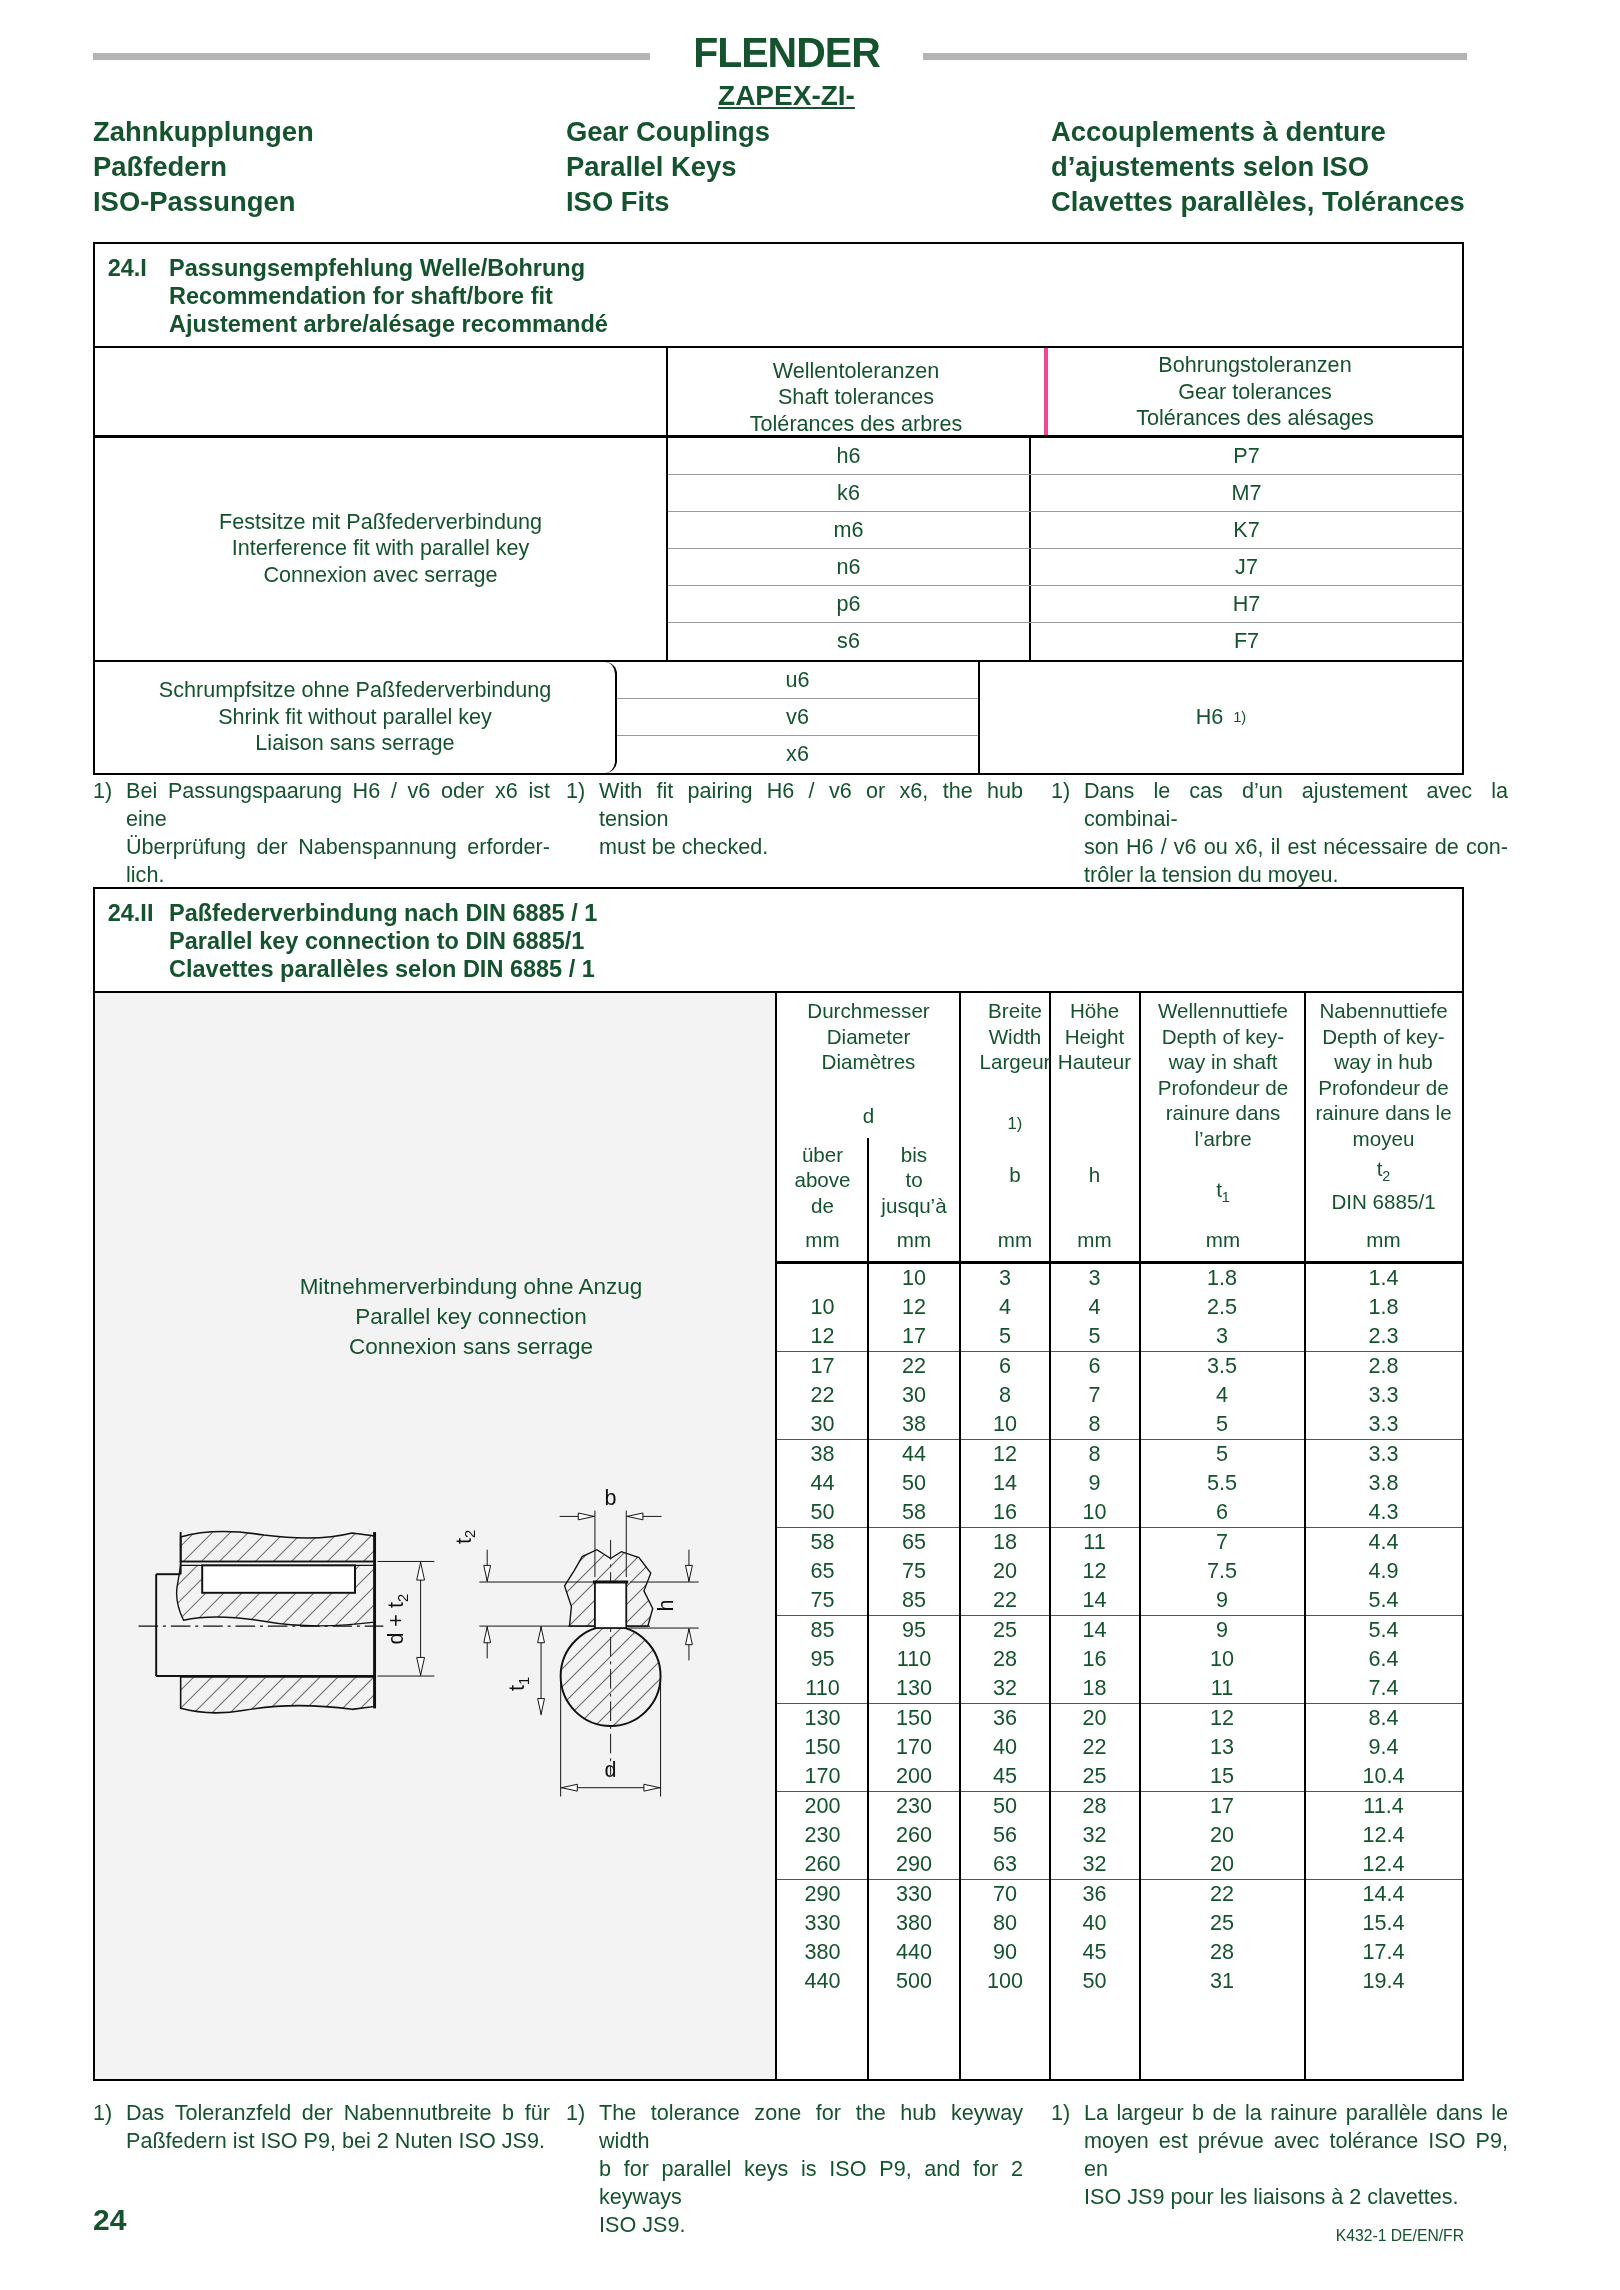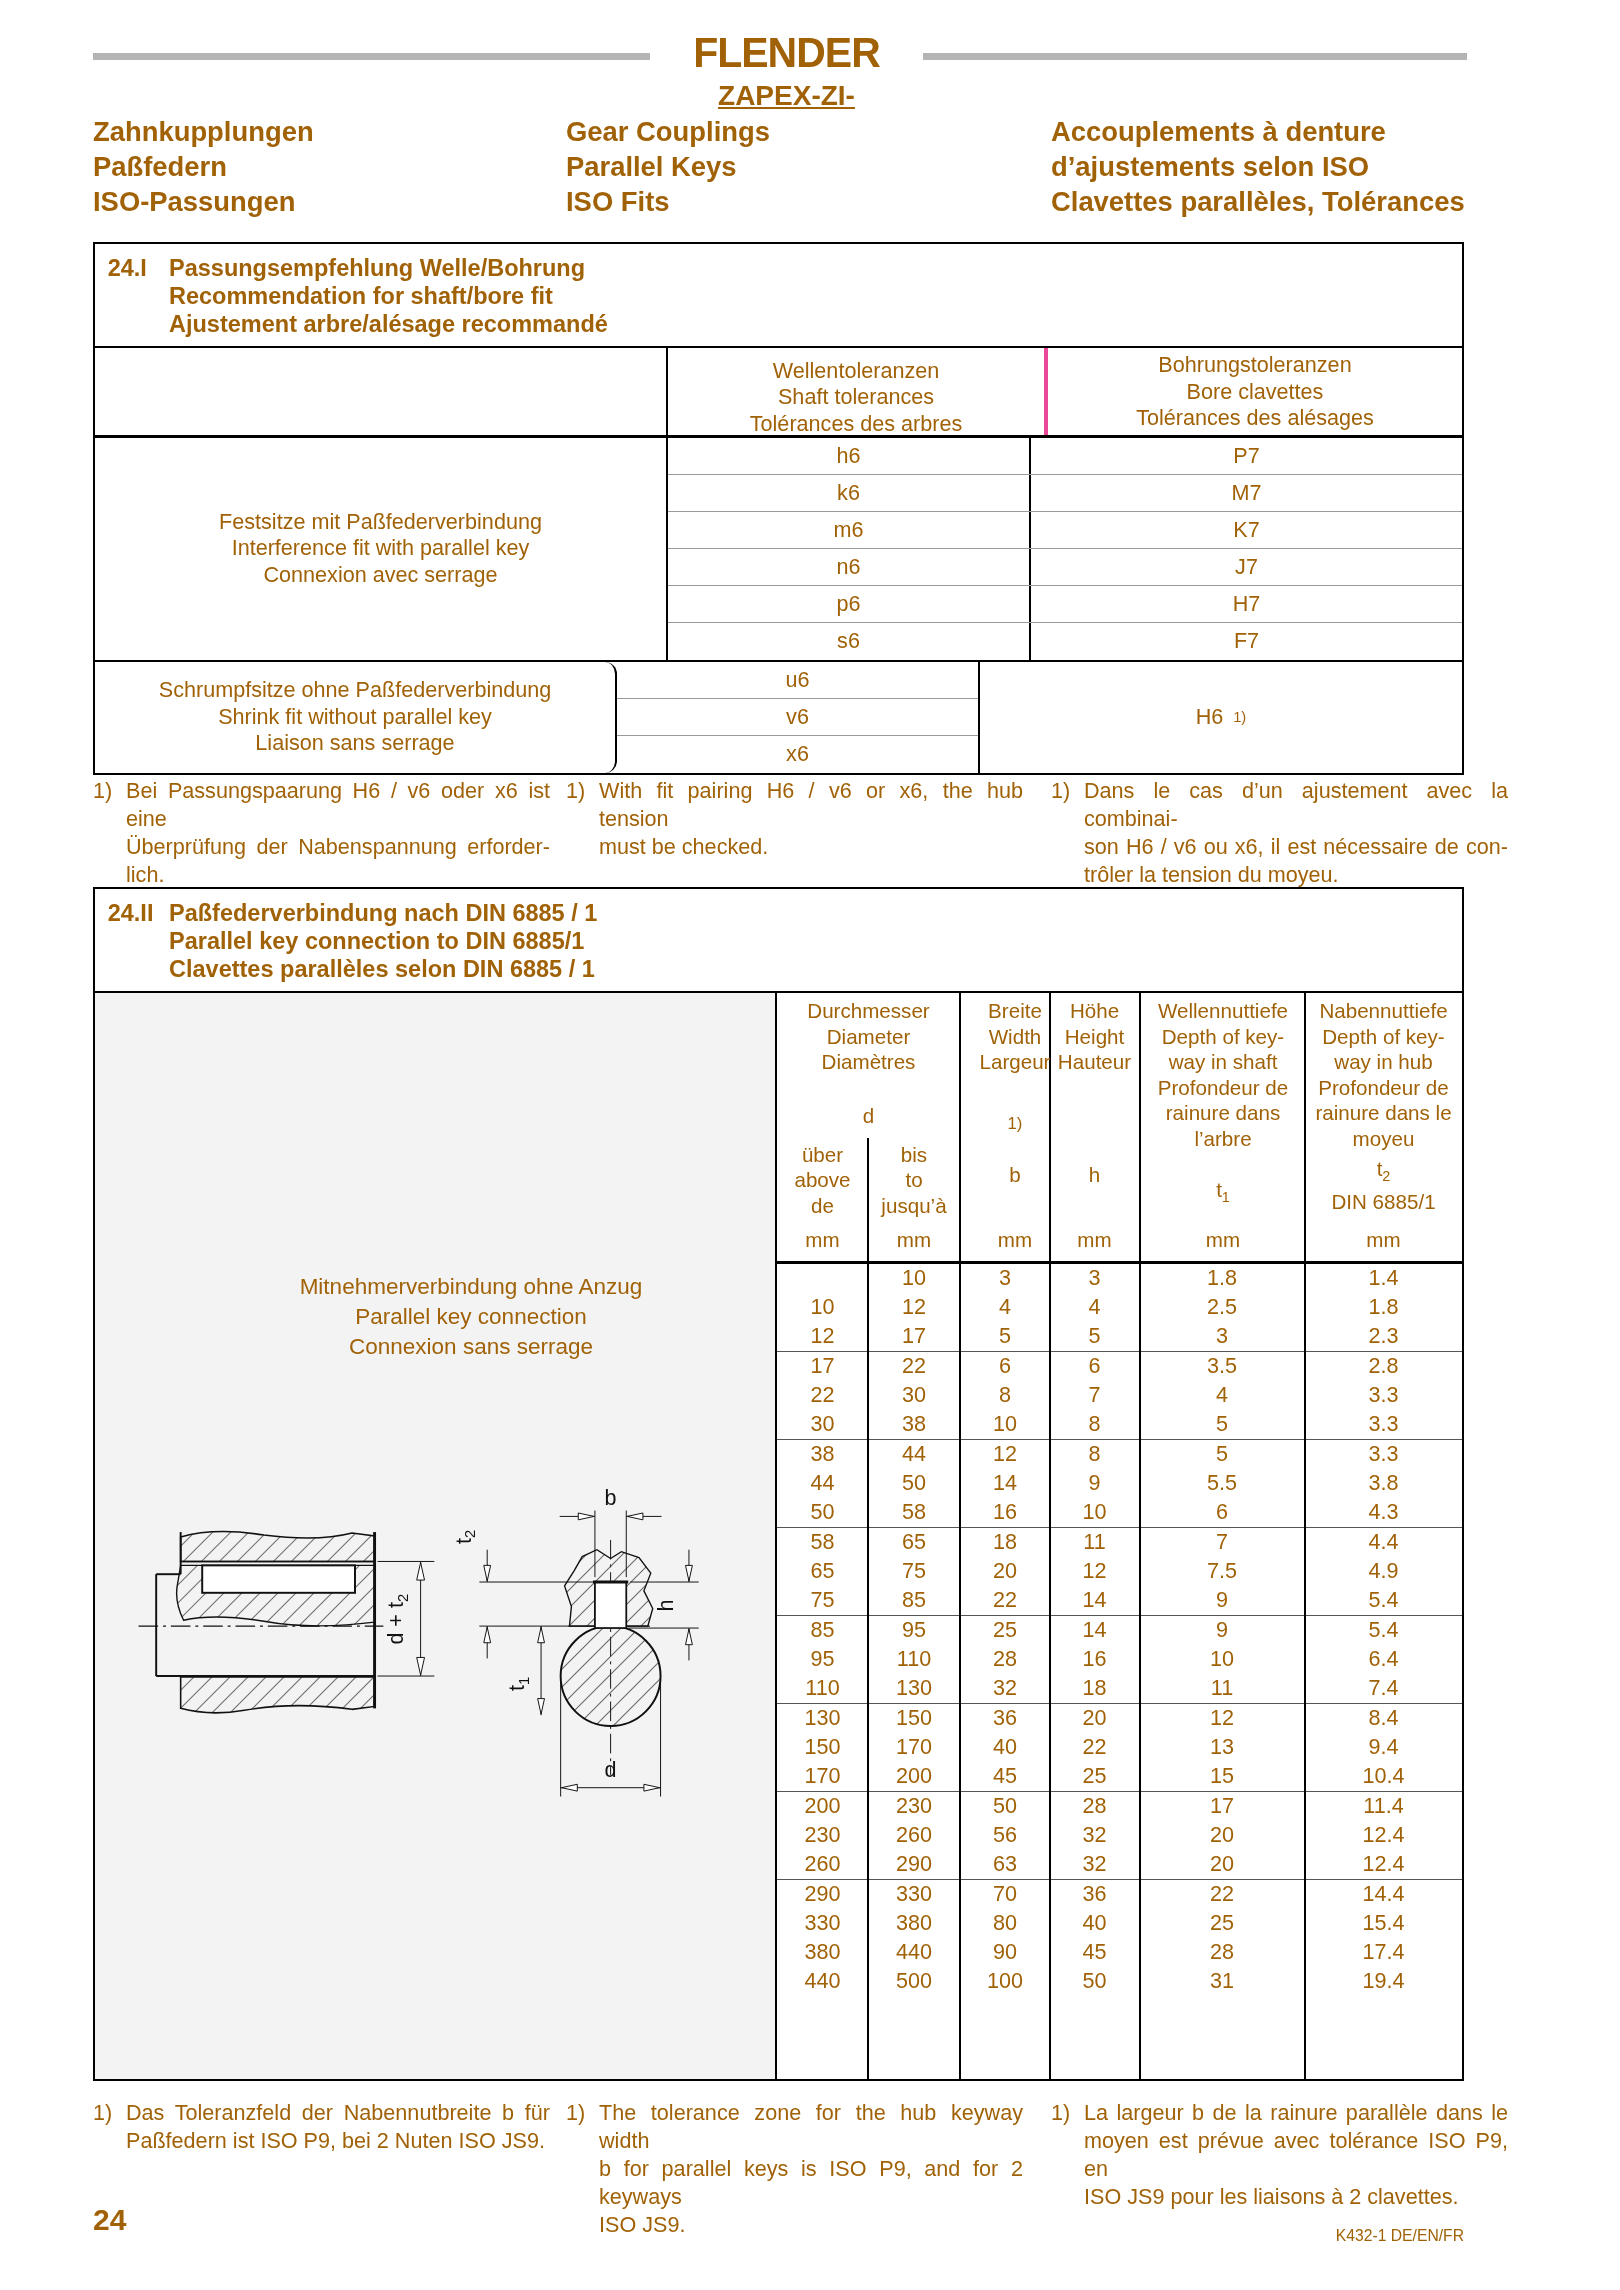--- a/index.html
+++ b/index.html
@@ -1,17 +1,17 @@
 <!DOCTYPE html>
 <html><head>
 <meta charset="utf-8">
 <style>
   html,body{margin:0;padding:0;background:#e8e8e8;}
   .page{position:relative;width:1620px;height:2291px;background:#ffffff;
-        font-family:"Liberation Sans", sans-serif;color:#a16207;overflow:hidden;}
+        font-family:"Liberation Sans", sans-serif;color:#14532d;overflow:hidden;}
   
   .bar{position:absolute;height:6.9px;background:#b4b4b4;}
   .logo{position:absolute;left:627px;top:29px;width:319px;text-align:center;
         font-size:41px;font-weight:bold;letter-spacing:-1px;transform:scaleY(1.05);}
   .zapex{position:absolute;left:627px;top:80px;width:319px;text-align:center;
          font-size:28px;font-weight:bold;text-decoration:underline;}
   .langcol{position:absolute;top:114px;width:461px;font-size:27.4px;font-weight:bold;line-height:35px;}
   
   .tframe{position:absolute;left:93px;width:1371px;border:2px solid #000;box-sizing:border-box;background:#fff;}
   .ttitle{position:relative;border-bottom:2px solid #000;padding:9.8px 0 7.8px 0;
@@ -108,21 +108,21 @@
     </div>
     <div class="t1-head">
       <div class="t1-c1"></div>
       <div class="t1-c2">
         <div>Wellentoleranzen</div>
         <div>Shaft tolerances</div>
         <div>Tolérances des arbres</div>
       </div>
       <div class="t1-c3">
         <div>Bohrungstoleranzen</div>
-        <div>Bore clavettes</div>
+        <div>Gear tolerances</div>
         <div>Tolérances des alésages</div>
       </div>
     </div>
     <div class="t1-group">
       <div class="t1-label">
         <div>
           <div>Festsitze mit Paßfederverbindung</div>
           <div>Interference fit with parallel key</div>
           <div>Connexion avec serrage</div>
         </div>

